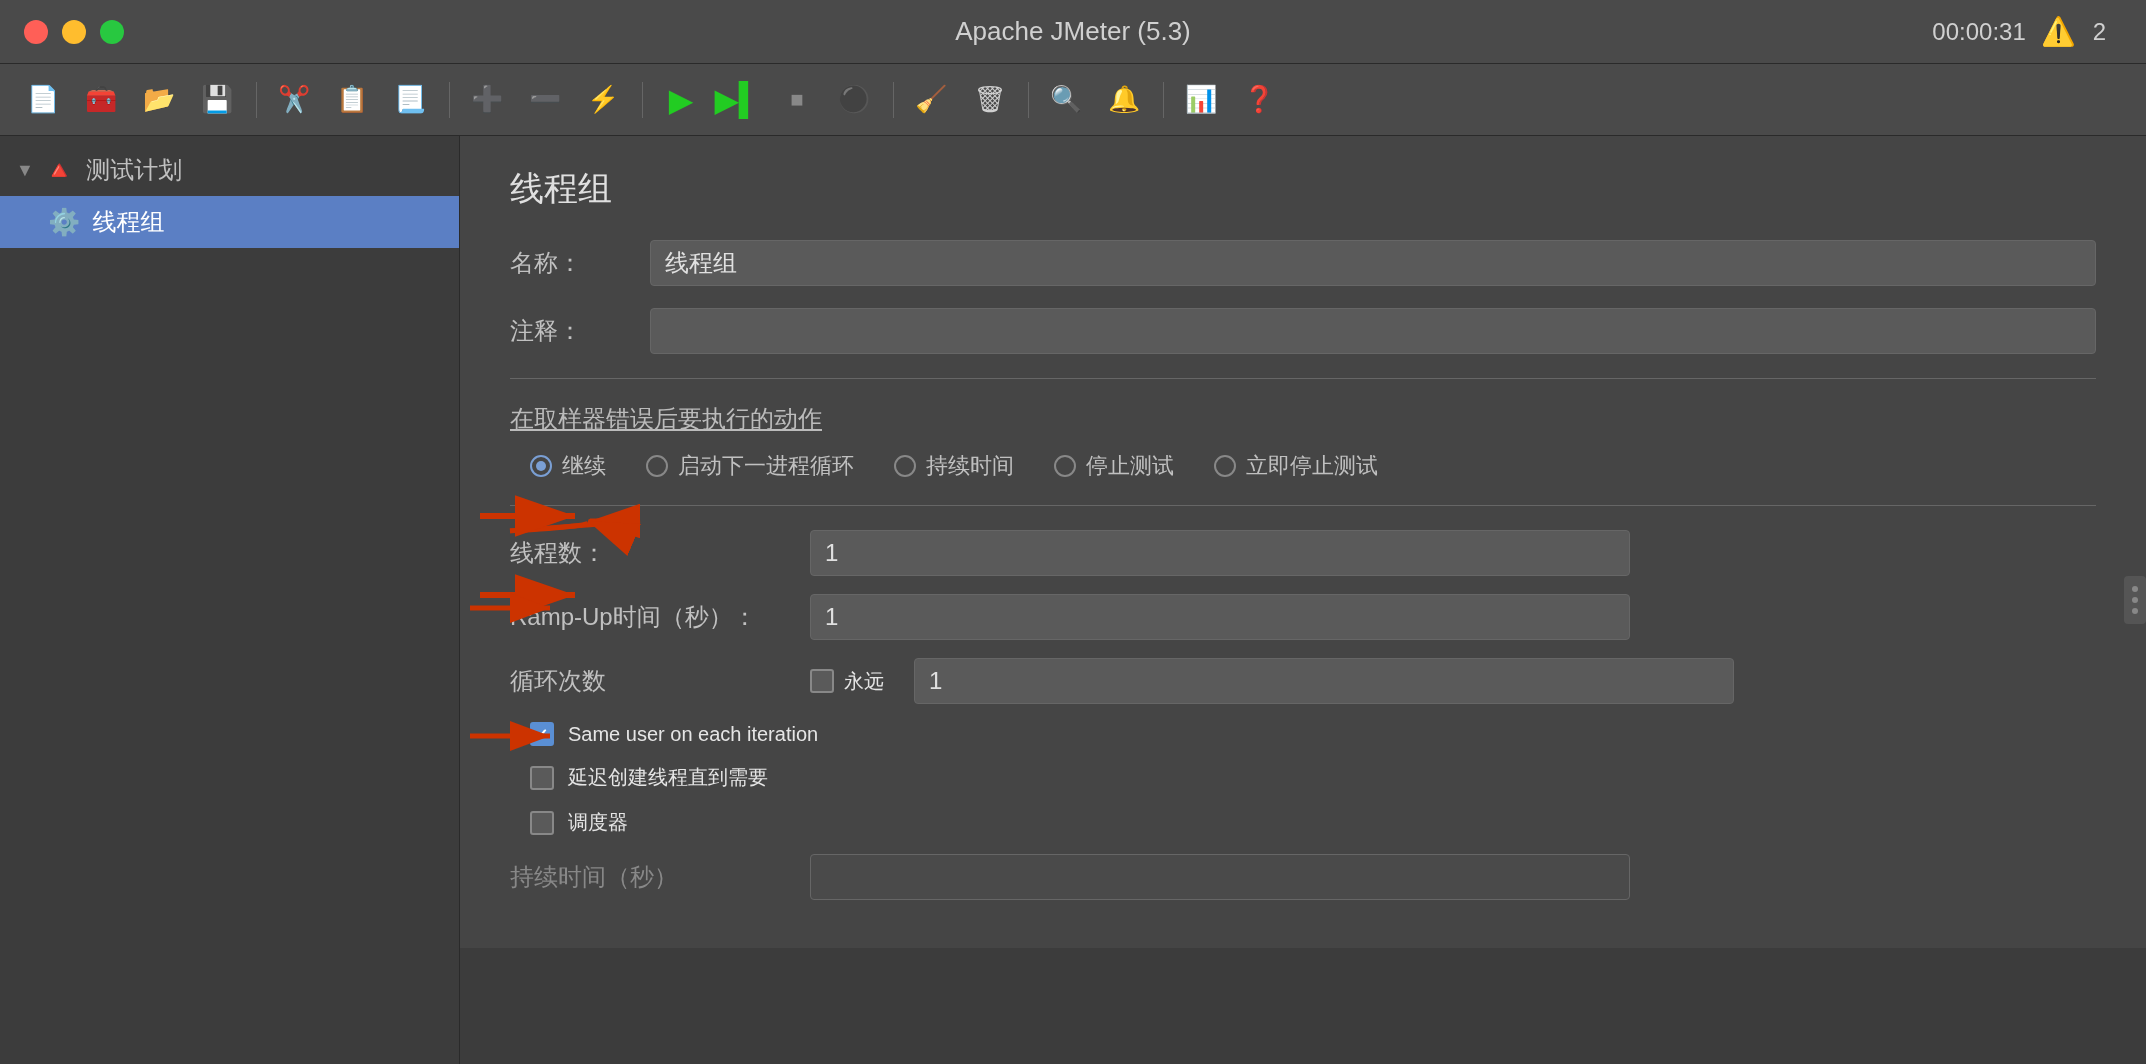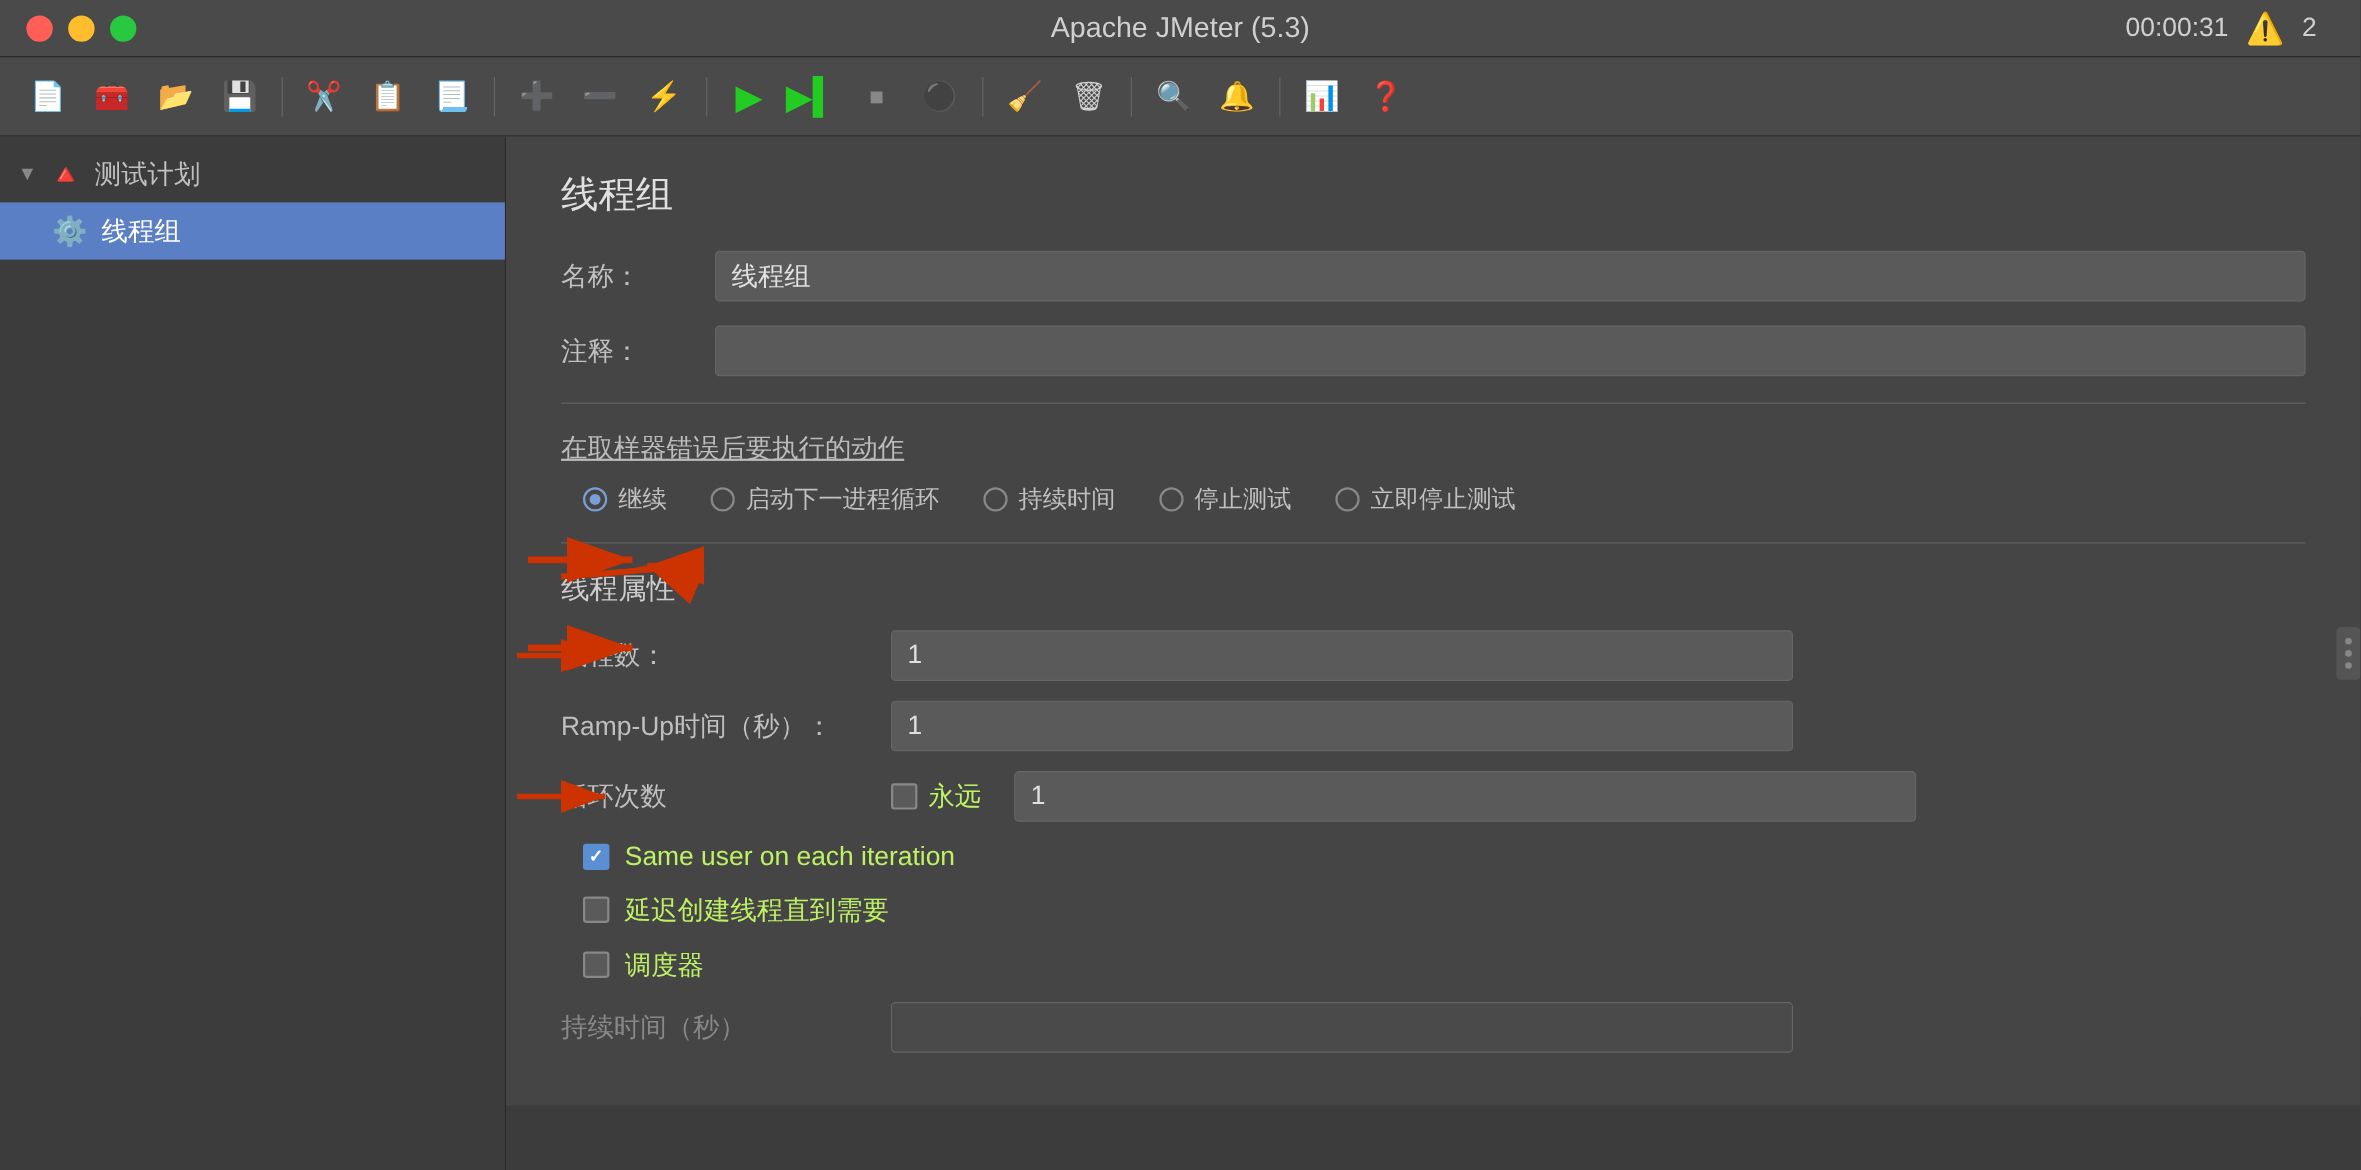--- a/index.html
+++ b/index.html
@@ -9,21 +9,21 @@
       width: 2146px;
       height: 1064px;
       overflow: hidden;
       display: flex;
       flex-direction: column;
     }
 
     
     .titlebar {
       background: #4a4a4a;
-      height: 52px;
+      height: 64px;
       display: flex;
       align-items: center;
       justify-content: center;
       position: relative;
       border-bottom: 1px solid #2a2a2a;
       flex-shrink: 0;
     }
     .titlebar-title {
       color: #d0d0d0;
       font-size: 26px;
@@ -277,22 +277,22 @@
       background: #5a8fd4;
       border-color: #5a8fd4;
     }
     .checkbox-box.checked::after {
       content: '✓';
       color: white;
       font-size: 16px;
       font-weight: bold;
     }
     .checkbox-label {
-      color: #bef264;
-      font-size: 24px;
+      color: #e5e5e5;
+      font-size: 20px;
     }
 
     
     .loop-row {
       display: flex;
       align-items: center;
       gap: 20px;
       margin-bottom: 18px;
     }
     .dot {
@@ -437,21 +437,20 @@
           <label class="radio-item">
             <div class="radio-circle"></div>
             <span>立即停止测试</span>
           </label>
         </div>
       </div>
 
       <div class="divider-section"></div>
 
       <div class="thread-properties">
-        <div class="thread-prop-title">线程属性</div>
 
         <div class="prop-row">
           <span class="prop-label">线程数：</span>
           <input class="prop-input" type="text" value="1" style="">
         </div>
 
         <div class="prop-row">
           <span class="prop-label">Ramp-Up时间（秒）：</span>
           <input class="prop-input" type="text" value="1" style="">
         </div>

